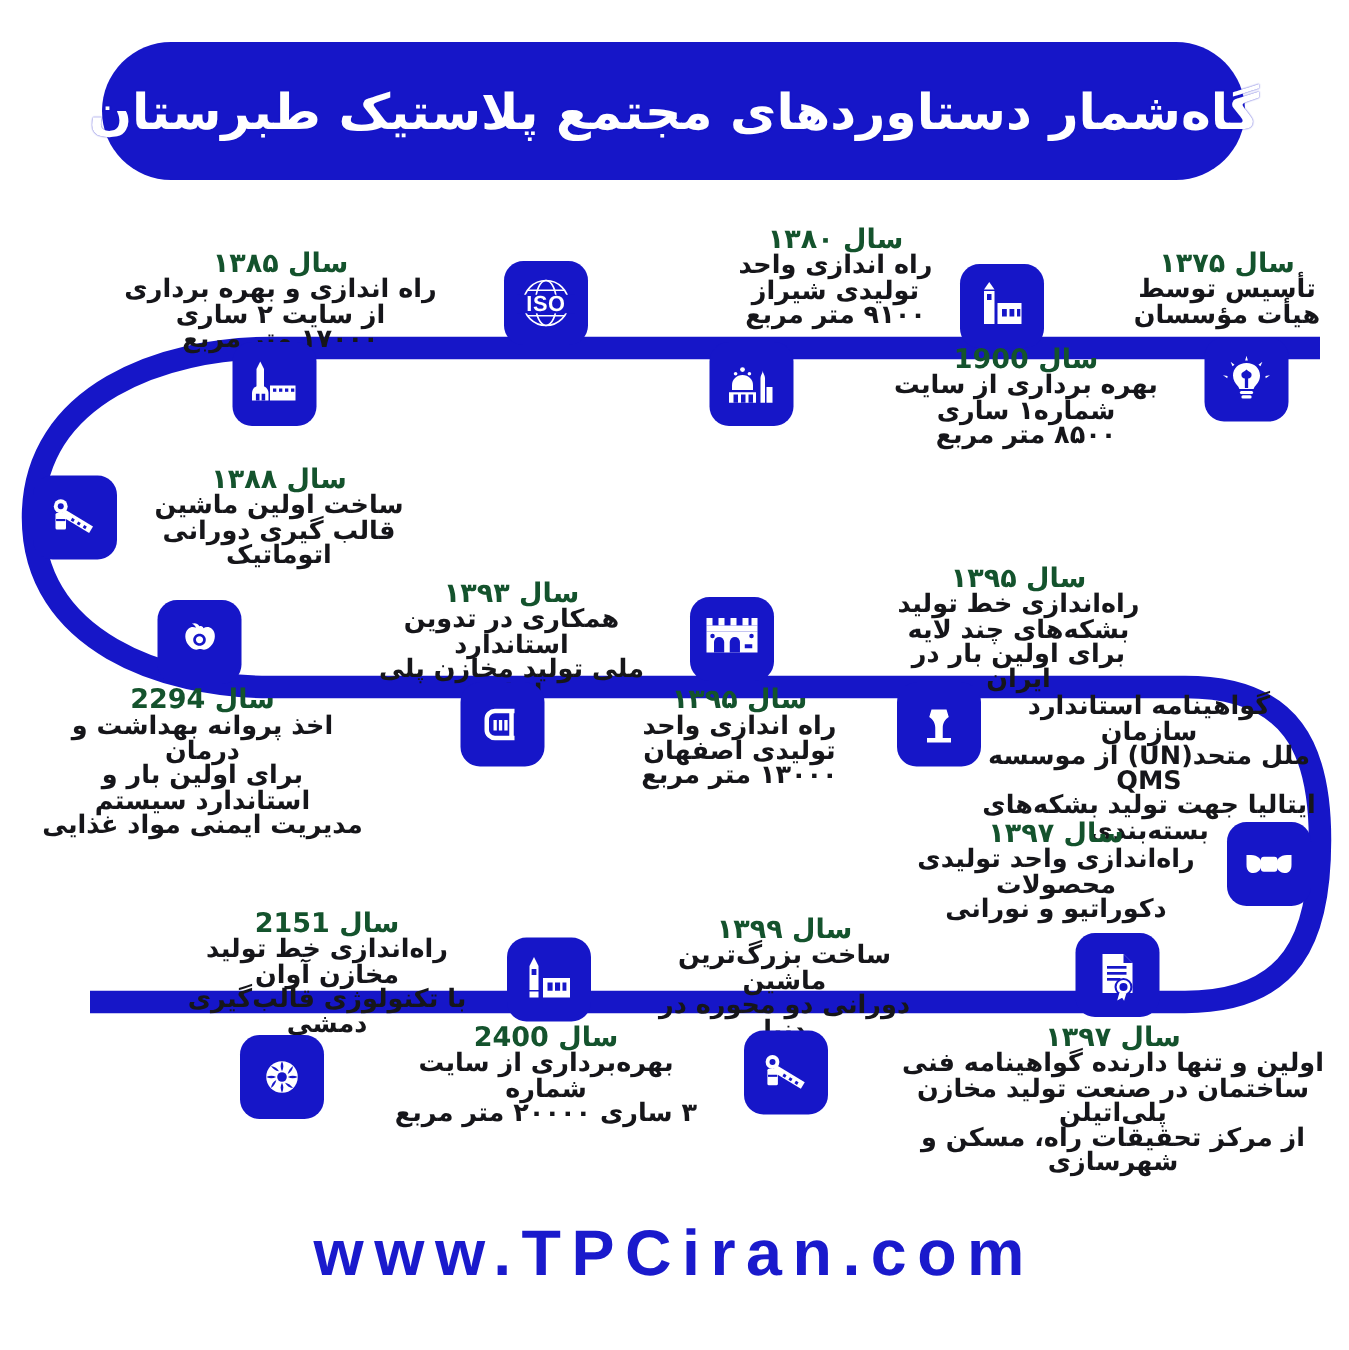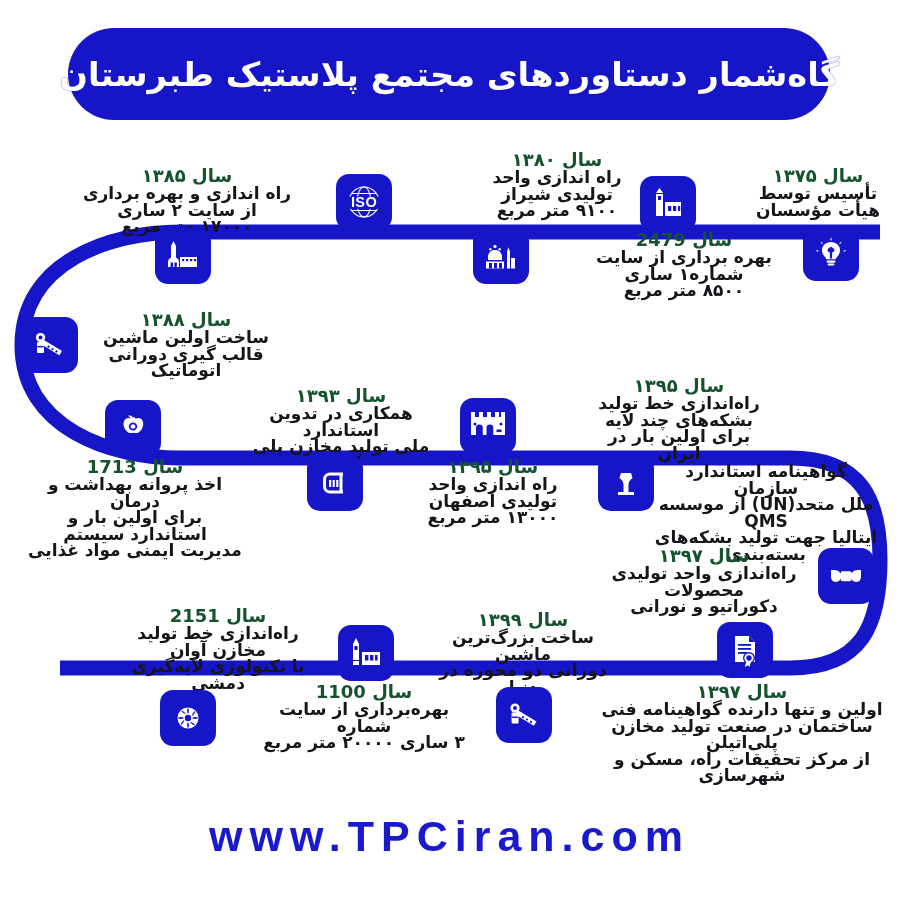--- a/index.html
+++ b/index.html
@@ -91,21 +91,21 @@
         <rect x="13.6" y="25.6" width="8.8" height="2.1" rx="1"></rect>
         <rect x="14.6" y="28.5" width="6.8" height="2.1" rx="1"></rect>
         <path d="M18 2.2l.9 3.1h-1.8zM7.4 6.2l2.6 2-1.3.9zM28.6 6.2l-1.3 2.9-1.3-.9zM2.3 15.1l3.1.5-.2 1.5zM33.7 15.1l-2.9 2-.2-1.5z"></path>
       </g>
       <g fill="#1616C8">
         <path d="M18 11.4c-1.4 1.8-3.4 1.4-3.4 3.6 0 1.4 1.1 2.3 2.3 2.3v6.3h2.2v-6.3c1.2 0 2.3-.9 2.3-2.3 0-2.2-2-1.8-3.4-3.6z"></path>
       </g>
     </svg>
   </div>
   <div class="evt" style="left:578px;top:232px;width:212px;">
-    <div class="yr">سال 2479</div>
+    <div class="yr">سال 1900</div>
     <div class="desc" style="white-space:pre-line;">بهره برداری از سایت شماره۱ ساری
 ۸۵۰۰ متر مربع</div>
   </div>
 
   <div class="tile" style="left:640px;top:176px;">
     <svg width="40" height="40" viewBox="0 0 40 40">
       <g fill="#ffffff">
         <rect x="8" y="10" width="7" height="22"></rect>
         <path d="M11.5 4l3.5 5H8z"></path>
         <rect x="10" y="12" width="3" height="4" fill="#1616C8"></rect>
@@ -203,21 +203,21 @@
   <div class="tile" style="left:105px;top:400px;">
     <svg width="40" height="40" viewBox="0 0 40 40">
       <g fill="#ffffff">
         <path d="M20 9.5c-1.2-2-3.4-2.6-5.1-1.6 1.2.3 2.3 1.3 2.7 2.6-1.6-.9-3.6-.7-5 .6-2.8 2.5-2.6 7.2-.2 10.6 1.4 2 3.4 3.4 5.4 3.4 1.1 0 1.8-.4 2.6-.4s1.5.4 2.6.4c2 0 4-1.4 5.4-3.4 2.4-3.4 2.6-8.1-.2-10.6-1.6-1.5-4-1.5-5.6-.3-.3-1.1-1.2-1.9-2.6-1.3z"></path>
         <path d="M20 14.5c-2.4 0-4.2 1.8-4.2 4 0 2.3 1.8 4 4.2 4s4.2-1.7 4.2-4c0-2.2-1.8-4-4.2-4z" fill="#1616C8"></path>
         <path d="M20 16.2c1.3 0 2.4 1 2.4 2.3s-1.1 2.3-2.4 2.3-2.4-1-2.4-2.3 1.1-2.3 2.4-2.3z"></path>
       </g>
     </svg>
   </div>
   <div class="evt" style="left:28px;top:459px;width:214px;">
-    <div class="yr">سال 1713</div>
+    <div class="yr">سال 2294</div>
     <div class="desc" style="white-space:pre-line;">اخذ پروانه بهداشت و درمان
 برای اولین بار و استاندارد سیستم
 مدیریت ایمنی مواد غذایی</div>
   </div>
 
   <div class="evt" style="left:248px;top:388px;width:186px;">
     <div class="yr">سال ۱۳۹۳</div>
     <div class="desc" style="white-space:pre-line;">همکاری در تدوین استاندارد
 ملی تولید مخازن پلی اتیلن</div>
   </div>
@@ -358,29 +358,29 @@
         <rect x="9" y="30" width="6" height="4"></rect>
         <g fill="#1616C8">
           <rect x="21" y="24" width="3.4" height="5.5"></rect>
           <rect x="26" y="24" width="3.4" height="5.5"></rect>
           <rect x="31" y="24" width="2.6" height="5.5"></rect>
         </g>
       </g>
     </svg>
   </div>
   <div class="evt" style="left:258px;top:684px;width:212px;">
-    <div class="yr">سال 1100</div>
+    <div class="yr">سال 2400</div>
     <div class="desc" style="white-space:pre-line;">بهره‌برداری از سایت شماره
 ۳ ساری ۲۰۰۰۰ متر مربع</div>
   </div>
 
   <div class="evt" style="left:108px;top:608px;width:220px;">
     <div class="yr">سال 2151</div>
     <div class="desc" style="white-space:pre-line;">راه‌اندازی خط تولید مخازن آوان
-با تکنولوژی لایه‌گیری دمشی</div>
+با تکنولوژی قالب‌گیری دمشی</div>
   </div>
 
   <div class="tile" style="left:160px;top:690px;">
     <svg width="40" height="40" viewBox="0 0 40 40">
       <g fill="#ffffff">
         <circle cx="20" cy="20" r="10.5"></circle>
       </g>
       <g fill="#1616C8">
         <circle cx="20" cy="20" r="3.2"></circle>
         <path d="M20 9.5c1.2 2.4 1.2 4.4 0 6.6-1.2-2.2-1.2-4.2 0-6.6z"></path>

